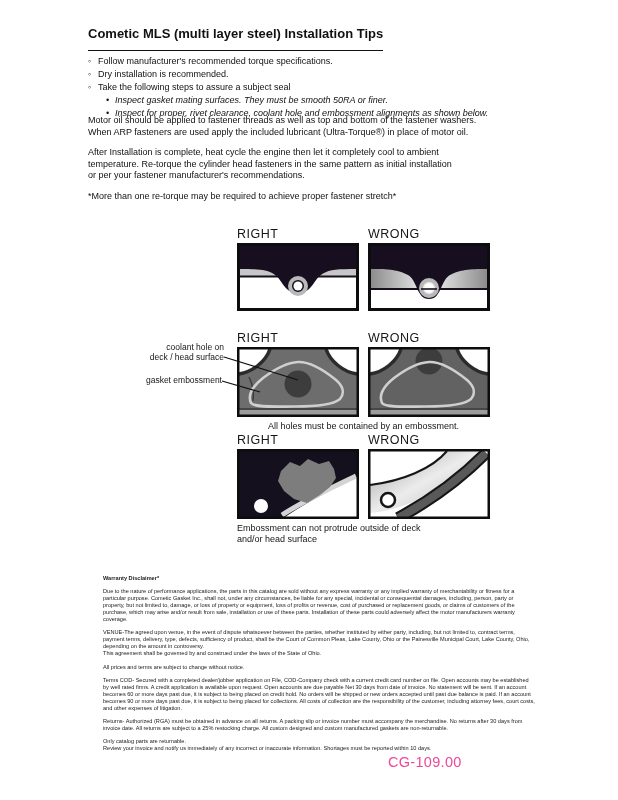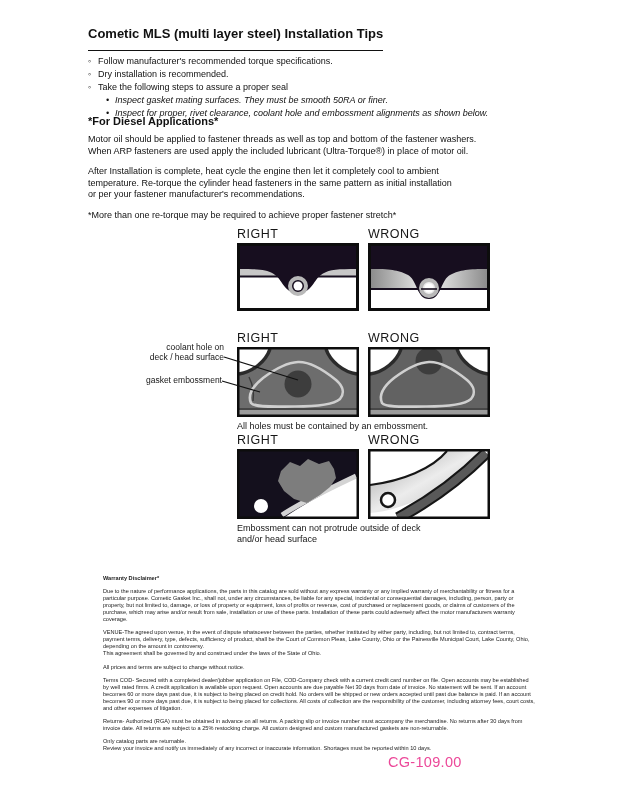--- a/index.html
+++ b/index.html
@@ -21,21 +21,21 @@
   .sec-diesel p{font-size:9px;line-height:11.5px;margin:0 0 9px 0;white-space:pre-line;}
 
   
   .fig{position:absolute;left:237px;width:253px;}
   .fig1{top:227px;} .fig2{top:331px;} .fig3{top:433px;}
   .fig-labels{display:flex;gap:9px;height:16px;}
   .fig-labels span{width:122px;text-align:left;font-size:12.5px;letter-spacing:.5px;color:#161616;}
   .fig-boxes{display:flex;gap:9px;}
   .fig-boxes svg{display:block;}
   .cap{font-size:9px;line-height:10.5px;margin-top:4px;color:#161616;}
-  .cap-center{}
+  .cap-center{text-align:center;}
   .cap-pre{white-space:pre-line;}
 
   
   .anno{position:absolute;text-align:right;font-size:8.5px;line-height:10px;width:120px;color:#161616;}
   .anno1{top:11px;right:calc(100% + 13px);white-space:pre-line;}
   .anno2{top:44px;right:calc(100% + 15px);}
   .leader{position:absolute;left:-132px;top:20px;width:210px;height:52px;pointer-events:none;}
 
   
   .sec-warranty{position:absolute;left:103px;top:575px;width:433px;}
@@ -46,27 +46,26 @@
 </style>
 </head>
 <body>
 
 <div class="page">
 
   <div class="sec-tips">
     <span class="doc-title">Cometic MLS (multi layer steel) Installation Tips</span>
     <div class="li">Follow manufacturer's recommended torque specifications.</div>
     <div class="li">Dry installation is recommended.</div>
-    <div class="li">Take the following steps to assure a proper seal</div>
+    <div class="li">Take the following steps to assure a subject seal</div>
     <div class="li-sub">Inspect gasket mating surfaces.  They must be smooth 50RA or finer.</div>
     <div class="li-sub">Inspect for proper, rivet clearance, coolant hole and embossment alignments as shown below.</div>
   </div>
 
   <div class="sec-diesel">
-    <div class="diesel-h">*For Diesel Applications*</div>
     <p>Motor oil should be applied to fastener threads as well as top and bottom of the fastener washers.
 When ARP fasteners are used apply the included lubricant (Ultra-Torque®) in place of motor oil.</p>
     <p>After Installation is complete, heat cycle the engine then let it completely cool to ambient
 temperature. Re-torque the cylinder head fasteners in the same pattern as initial installation
 or per your fastener manufacturer's recommendations.</p>
     <p>*More than one re-torque may be required to achieve proper fastener stretch*</p>
   </div>
 
   <div class="fig fig1">
     <div class="fig-labels">

